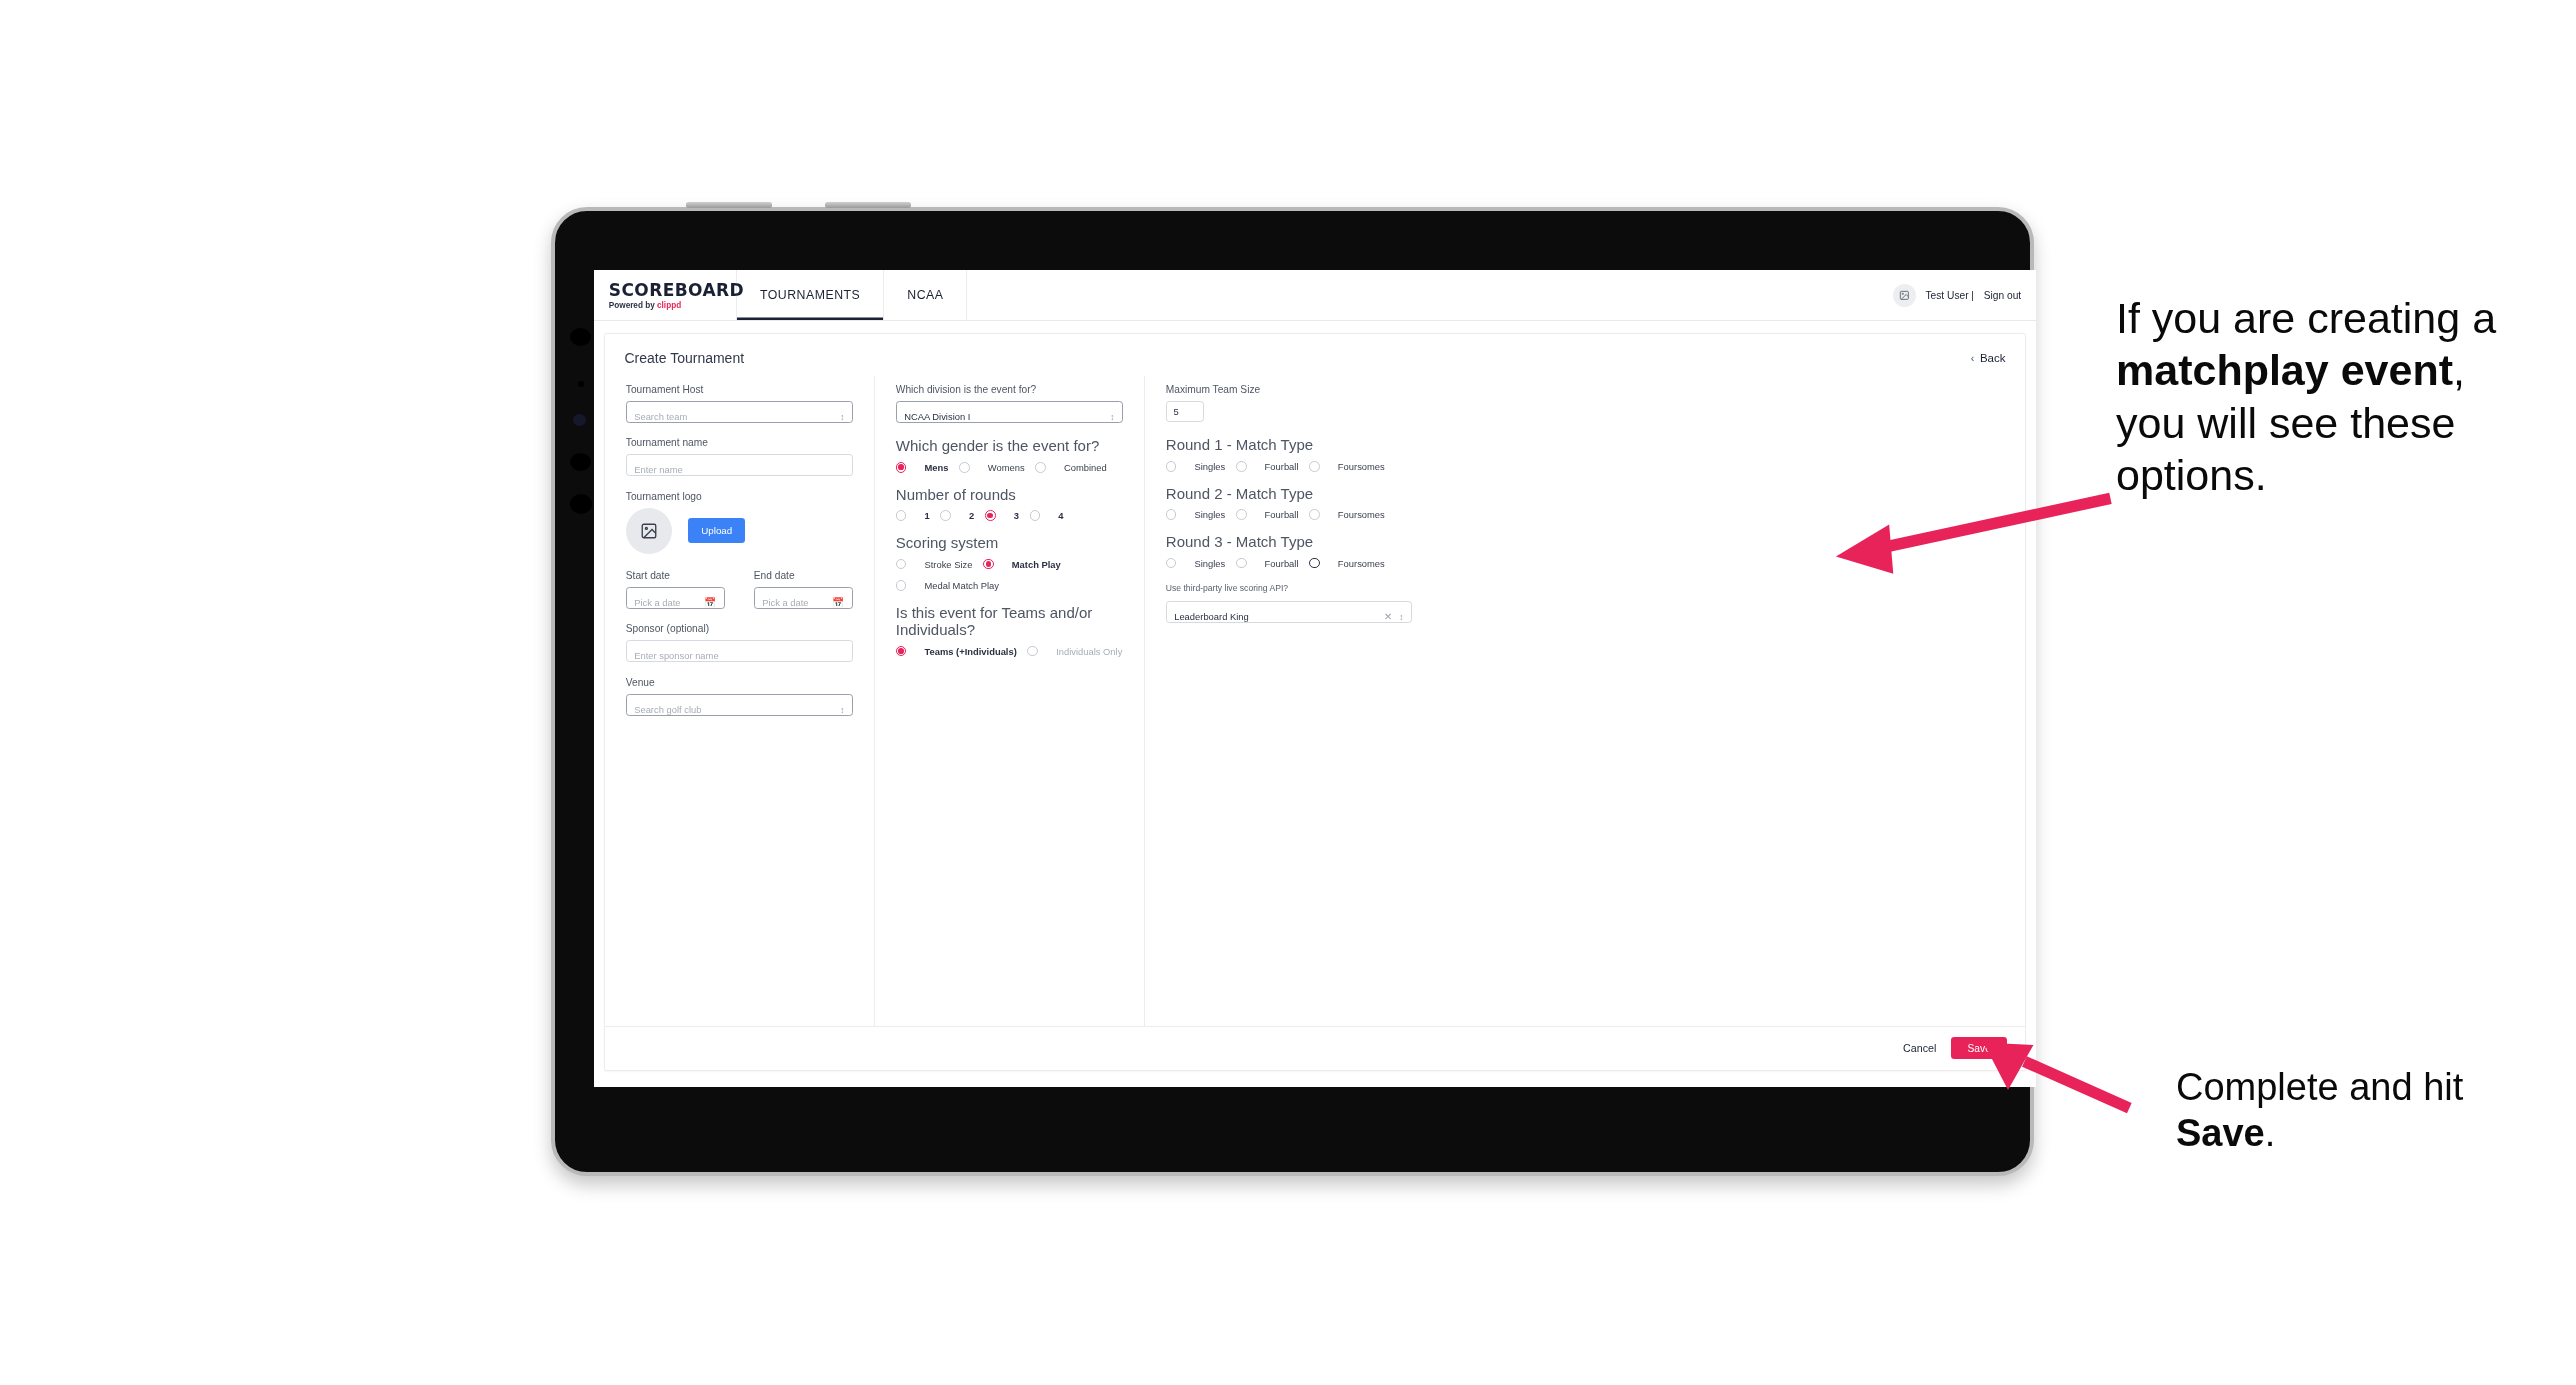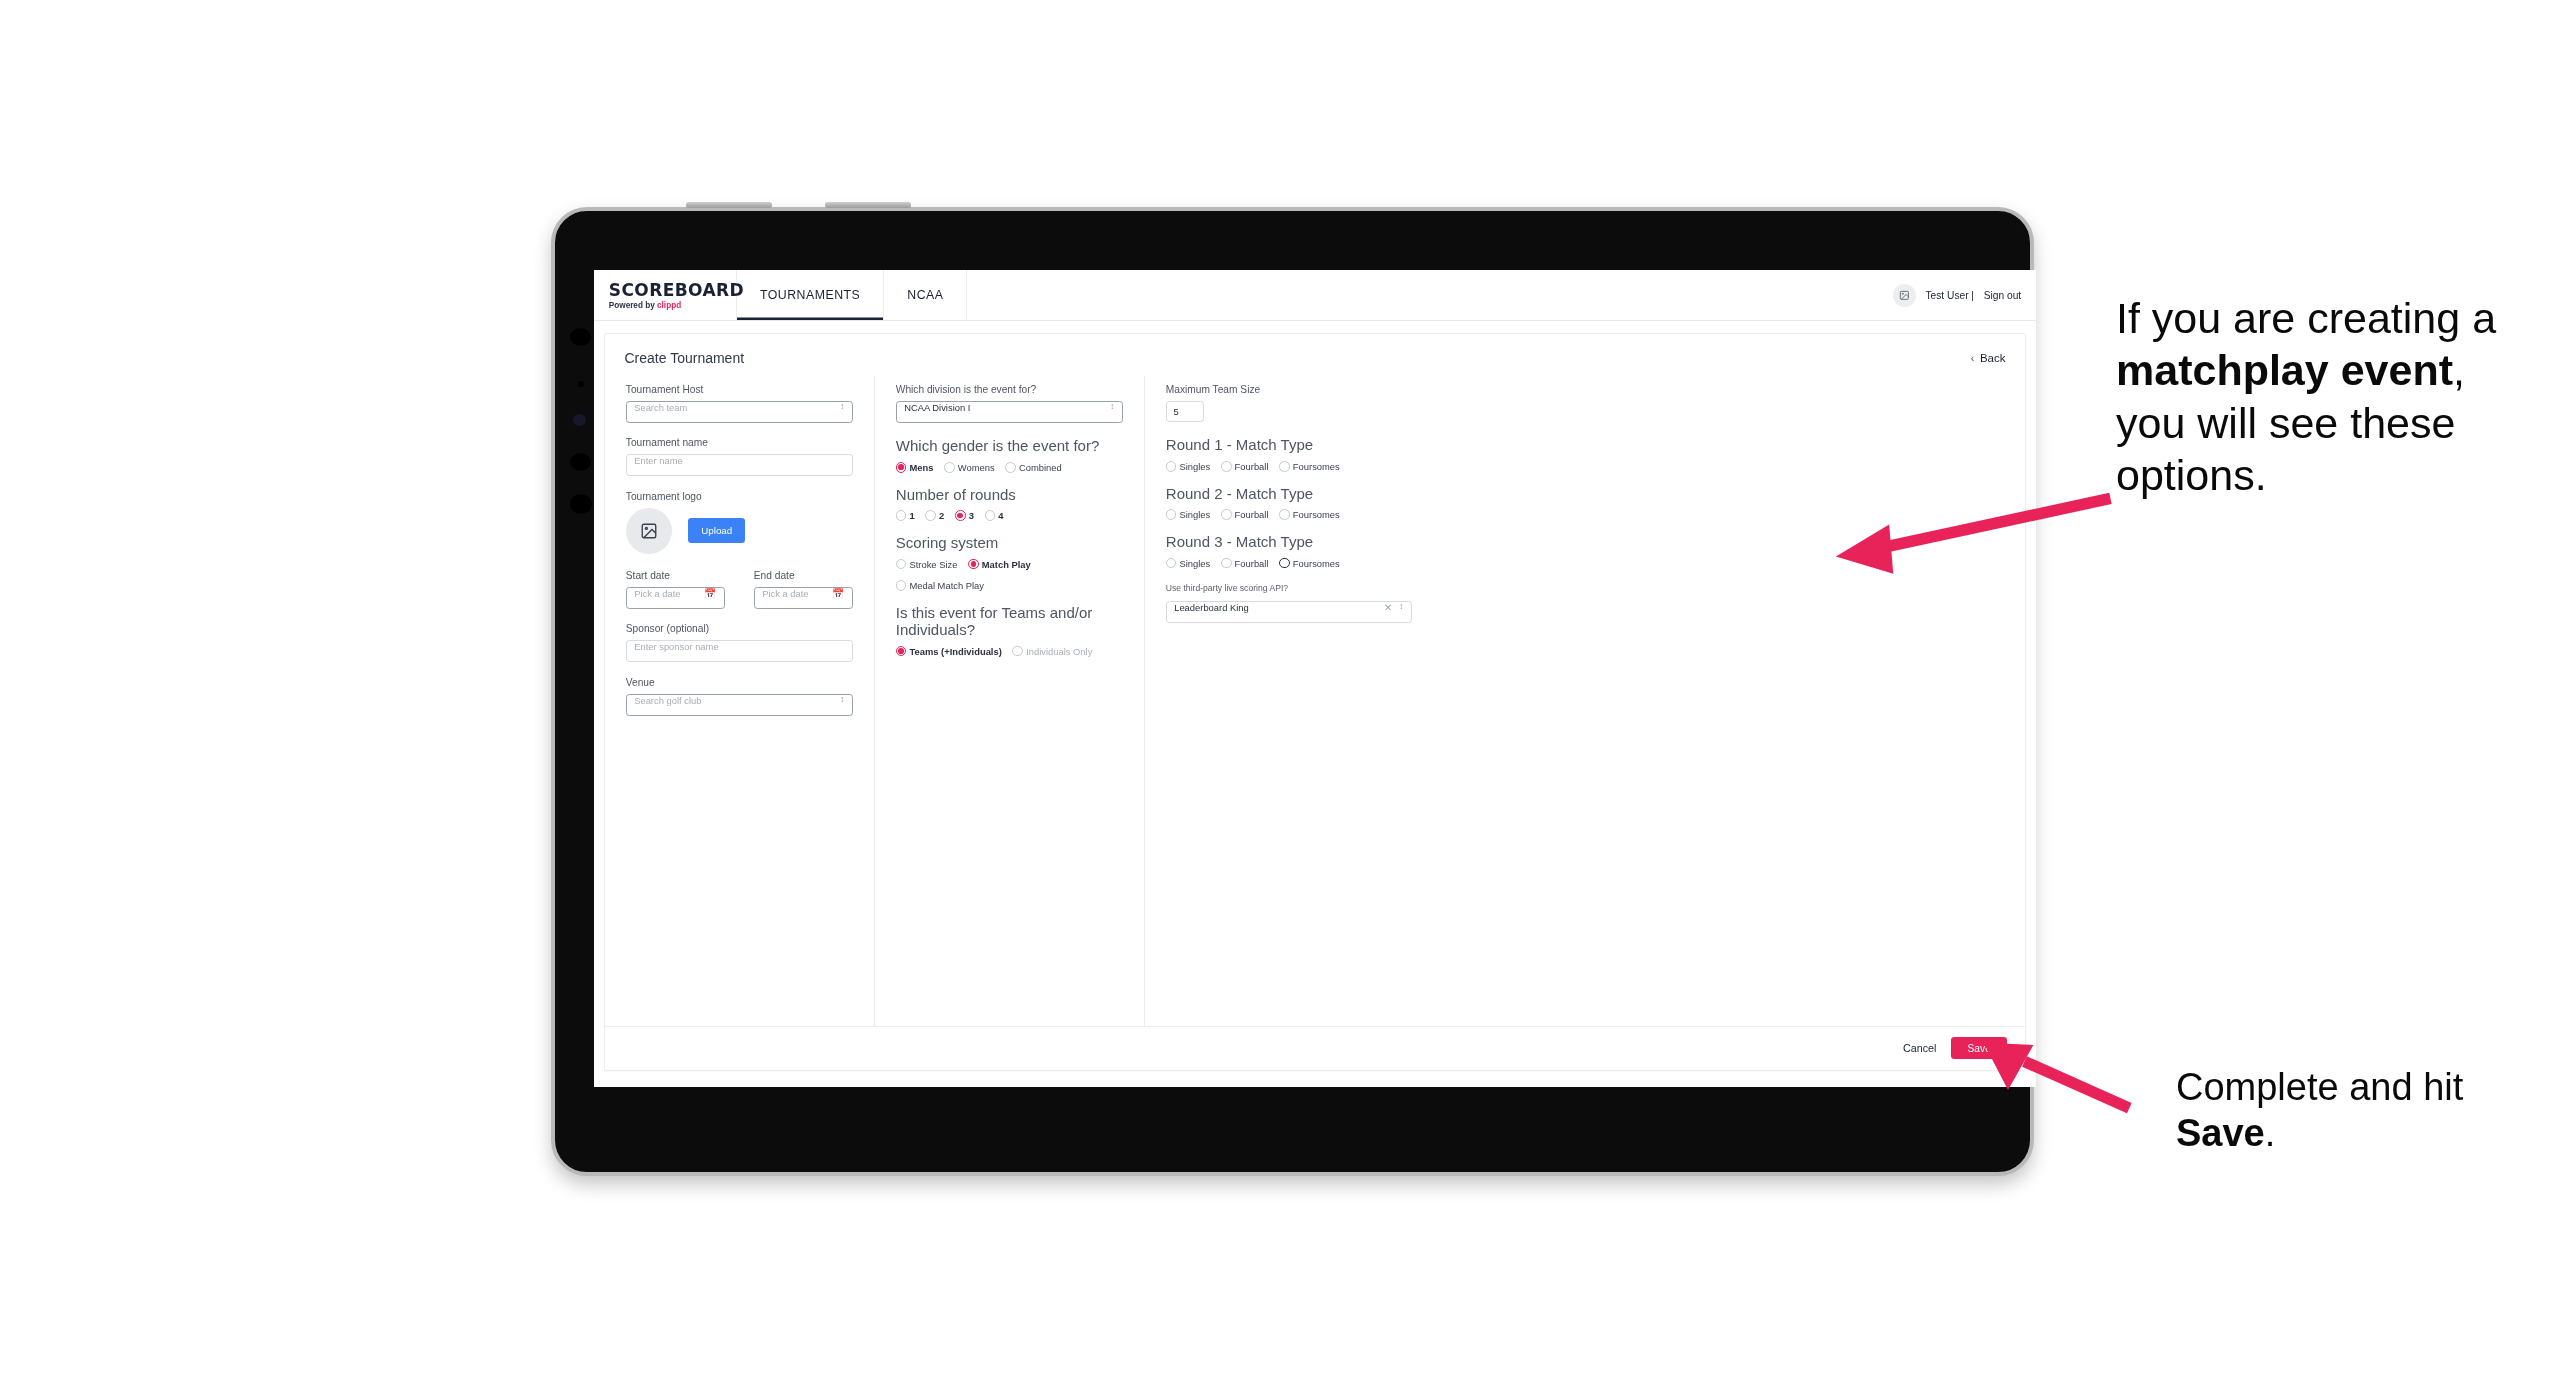--- a/index.html
+++ b/index.html
@@ -140,21 +140,21 @@
   .colwrap { height: 402px; }
 
   .flabel {
     font-size: 10.2px; color: #4e5563;
     margin-bottom: 5.7px;
   }
   .field {
     height: 22px;
     border: 0.8px solid #9aa0ab;
     border-radius: 3.3px;
-    display: flex; align-items: flex-start;
+    display: flex; align-items: flex-end;
     padding: 0 7.4px;
     font-size: 9.4px;
     color: #a8adb6;
     background: #fff;
     margin-bottom: 14.8px;
     position: relative;
   }
   .field.light { border-color: #d6d9de; }
   .field .val { color: #2b3142; }
   .field .spin {
@@ -174,21 +174,21 @@
     background: #3b82f6; color: #fff;
     font-size: 9.8px;
     padding: 6.6px 13px; border-radius: 3.3px;
     cursor: pointer;
   }
   .date-row { display: flex; gap: 29px; }
   .date-col { flex: 1; }
 
   
   .radio-row { display: flex; align-items: center; gap: 10.7px; margin-bottom: 13px; flex-wrap: wrap; }
-  .radio-item { display: flex; align-items: center; gap: 3px; cursor: pointer; }
+  .radio-item { display: flex; align-items: center; gap: 18px; cursor: pointer; }
   .rdo {
     width: 10.7px; height: 10.7px; border-radius: 50%;
     border: 1.2px solid #c6cad1;
     background: #fff;
     display: flex; align-items: center; justify-content: center;
     flex: 0 0 auto;
   }
   .rdo.on { border-color: #e8235a; }
   .rdo.on::after {
     content: ""; width: 5.7px; height: 5.7px; border-radius: 50%;

